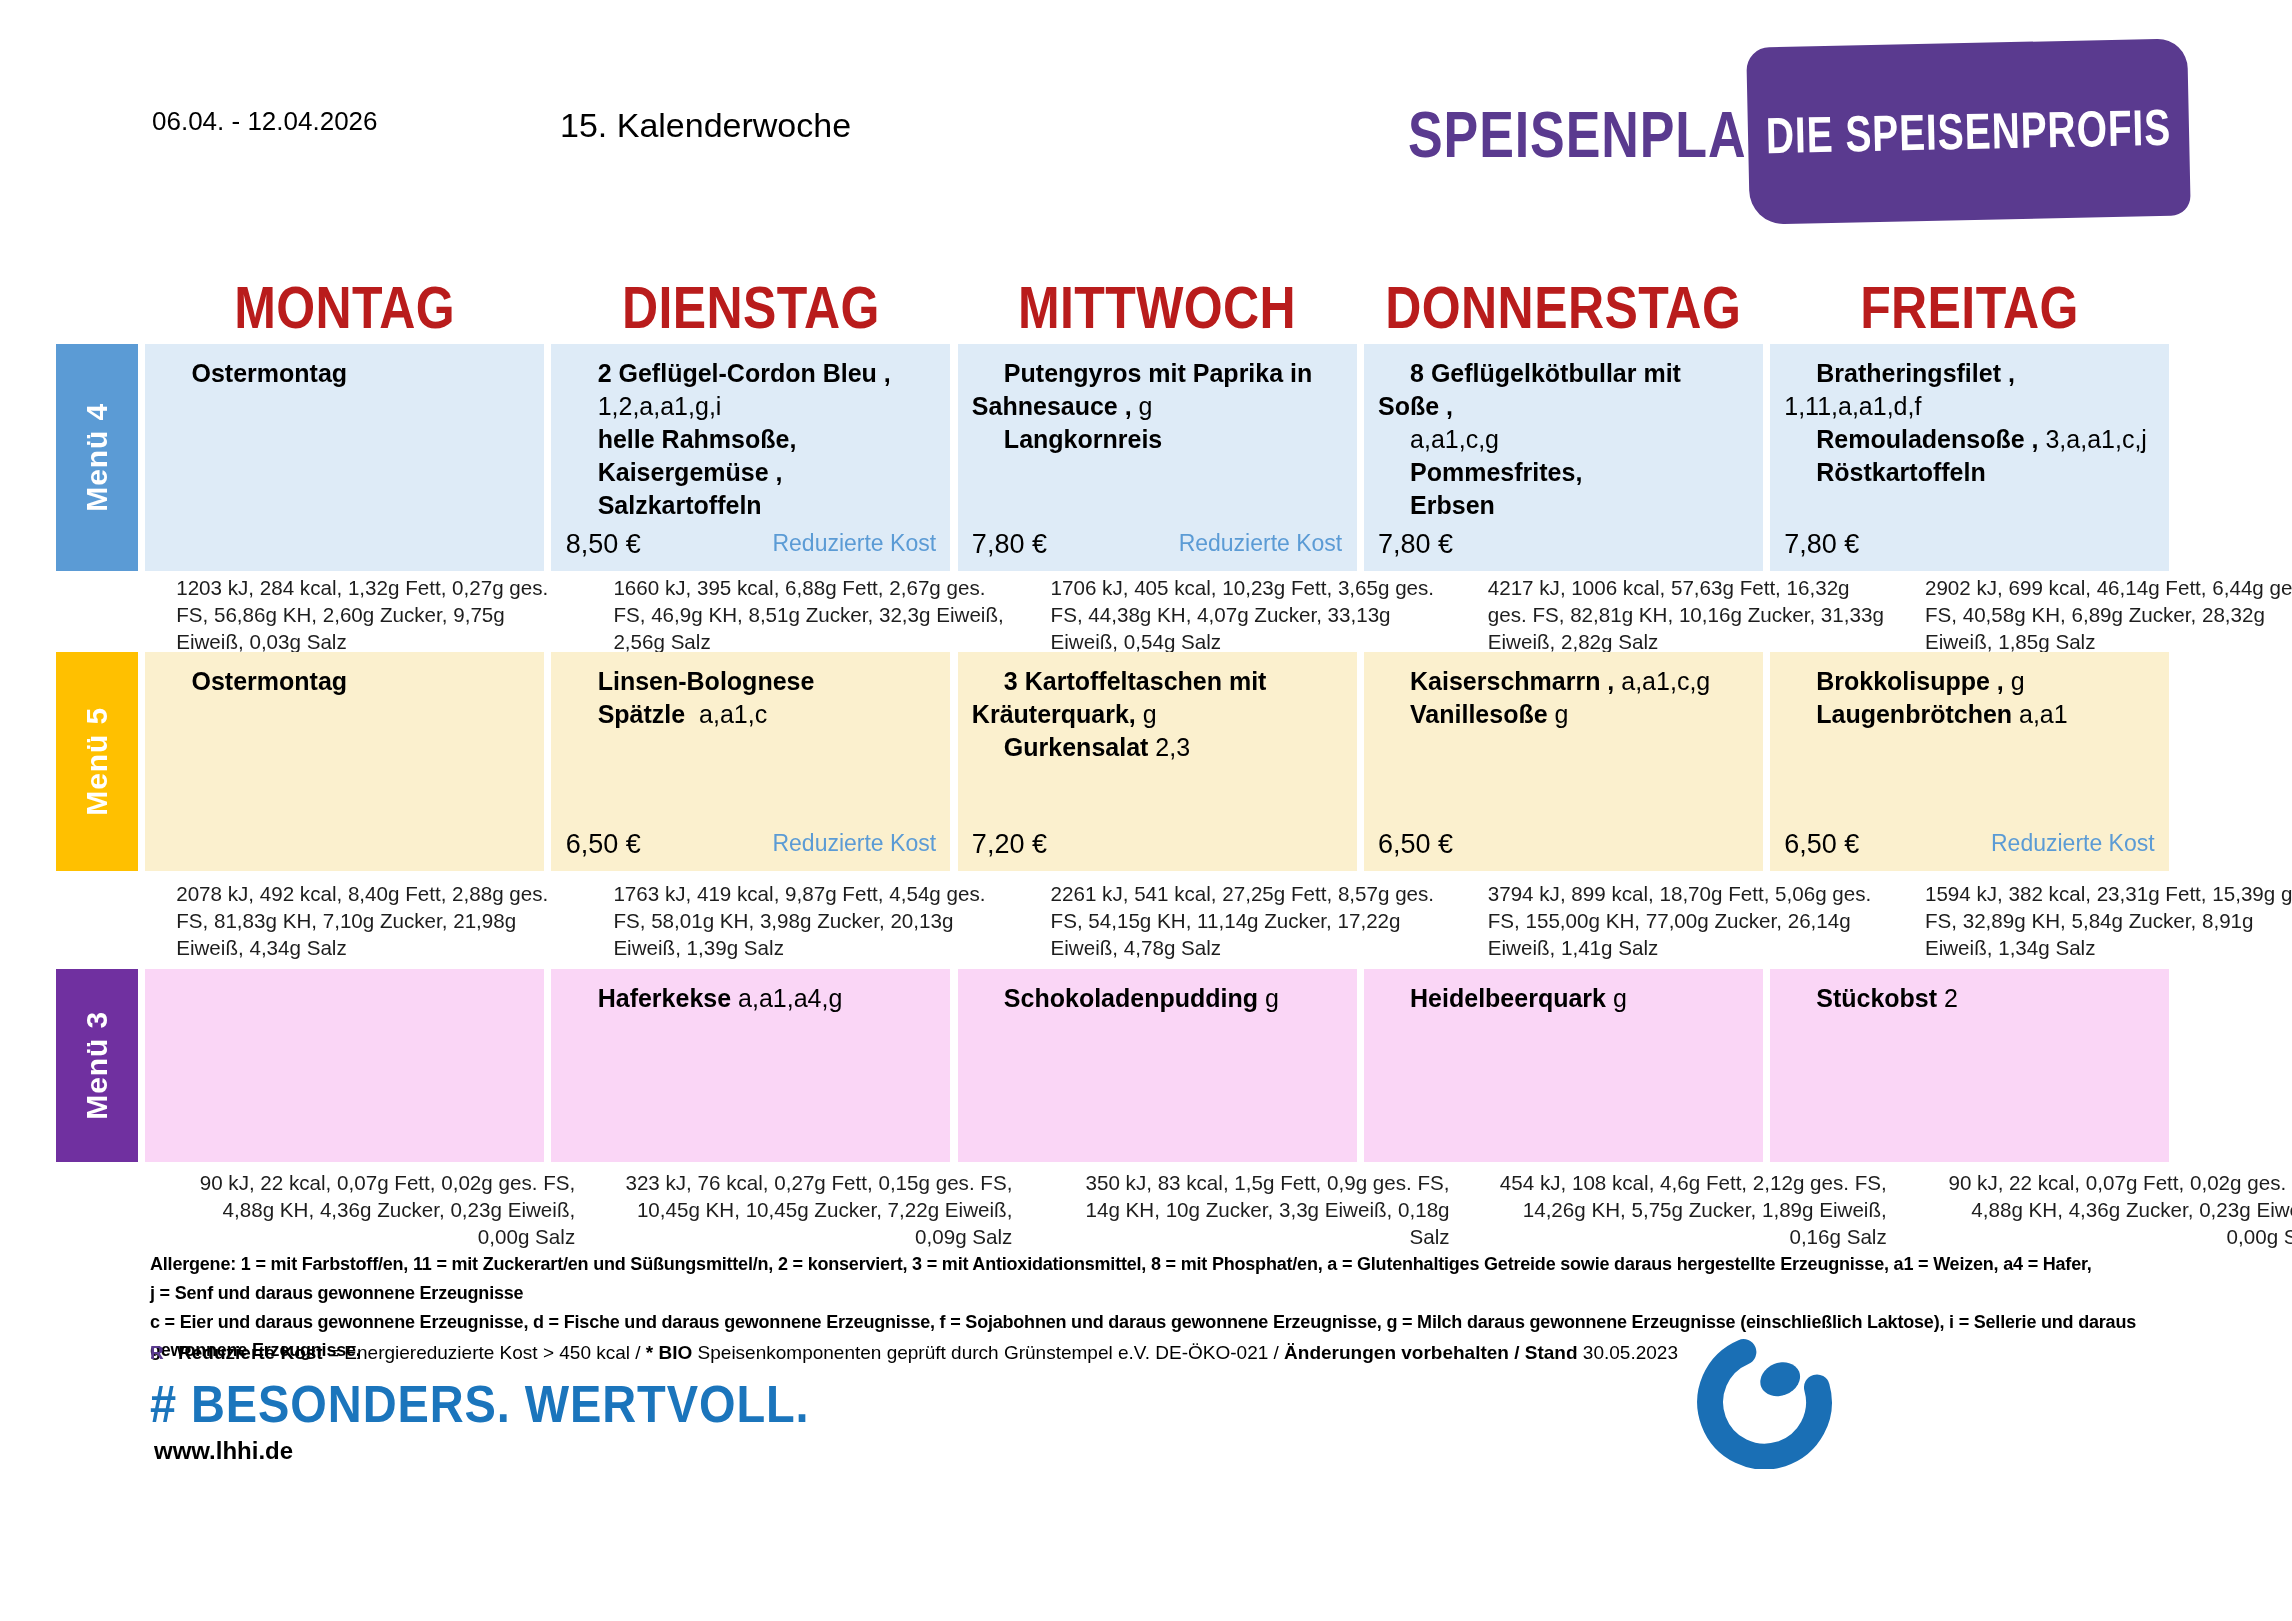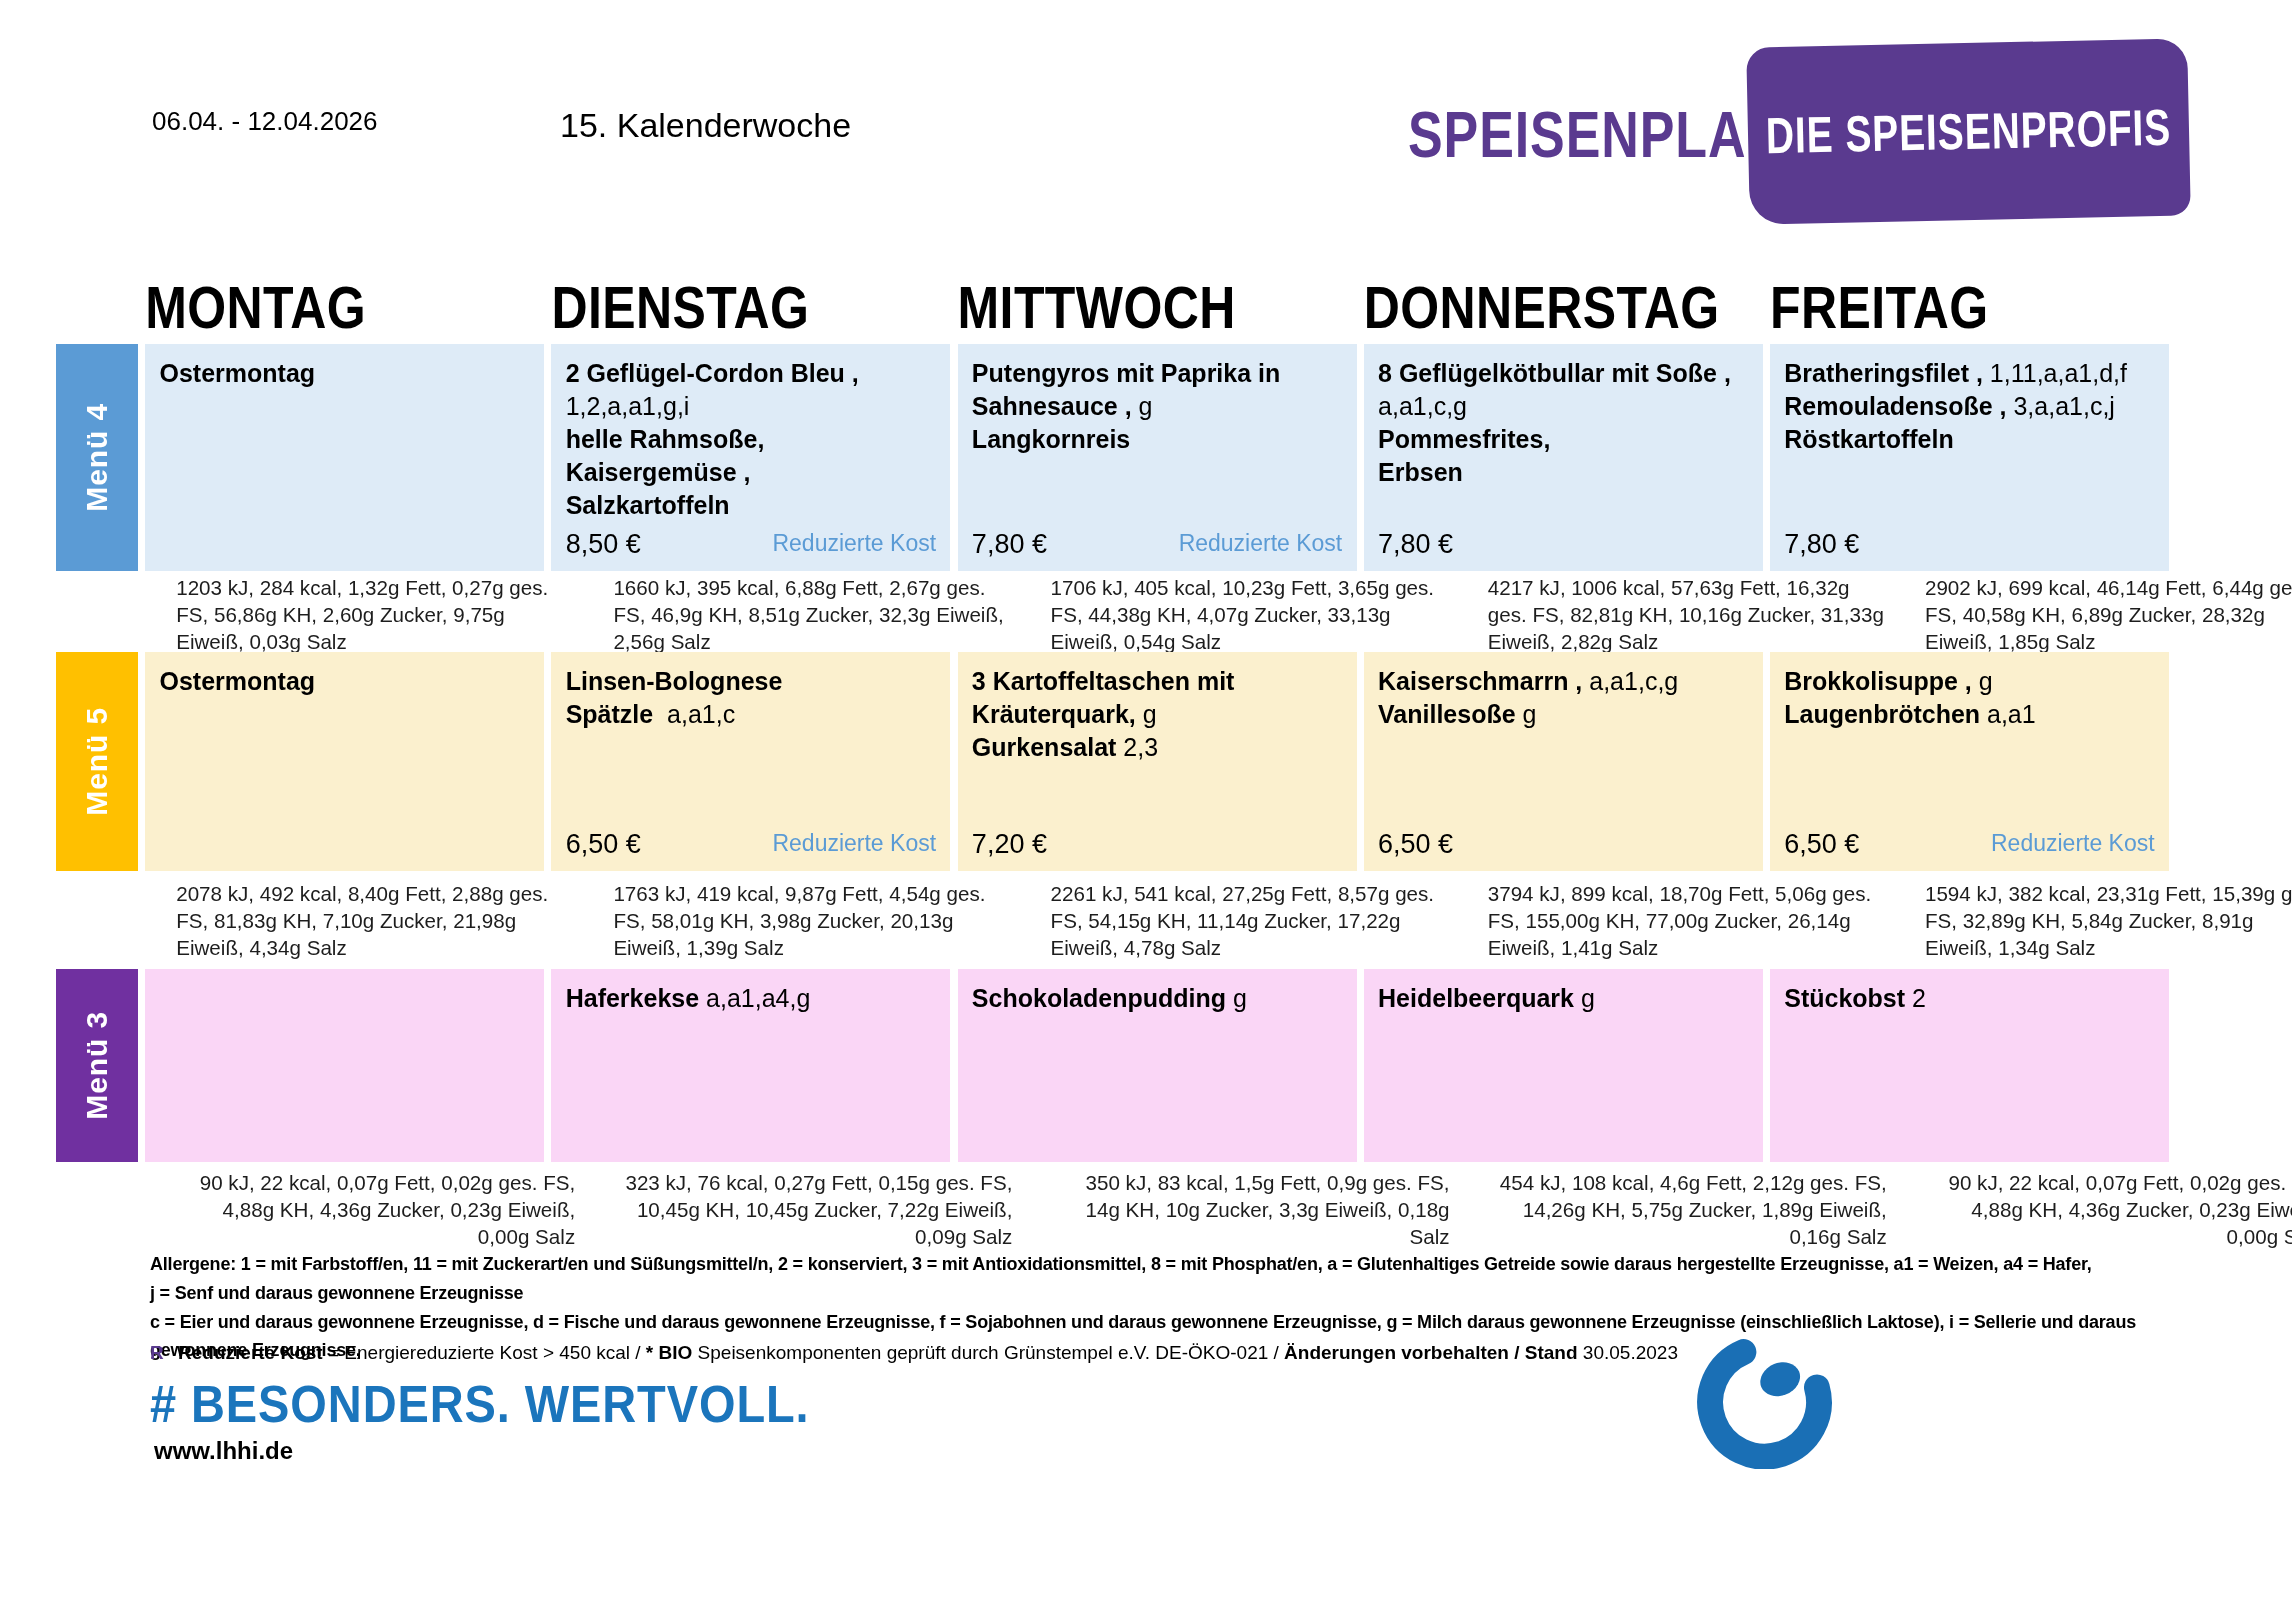--- a/index.html
+++ b/index.html
@@ -17,29 +17,29 @@
              display:flex;align-items:center;justify-content:center;}
   .brand-box .brand-text{color:#fff;font-weight:bold;font-size:39px;letter-spacing:0.9px;
              transform:scaleY(1.3);white-space:nowrap;}
 
   
   .band{position:absolute;left:56px;display:flex;column-gap:7.2px;}
   .label-spacer{width:82px;flex:none;}
   .day,.cell,.nut{width:399px;flex:none;}
 
   .day-band{top:265px;height:77px;align-items:flex-end;}
-  .day{font-size:50px;font-weight:bold;color:#000000;letter-spacing:0.4px;}
+  .day{font-size:50px;font-weight:bold;color:#b91c1c;letter-spacing:0.4px;text-align:center;}
   .day span{display:inline-block;transform:scaleY(1.18);transform-origin:bottom left;}
 
   .menu-label{width:82px;flex:none;display:flex;align-items:center;justify-content:center;}
   .menu-label span{writing-mode:vertical-rl;transform:rotate(180deg);color:#ffffff;
                    font-weight:bold;font-size:30px;letter-spacing:0.9px;}
   .cell{position:relative;padding:12.5px 14.3px 10.7px 14.3px;box-sizing:border-box;}
   .line{font-size:25px;line-height:1.32;white-space:pre-wrap;}
-  .line .b{font-weight:bold;}
+  .line .b{font-weight:bold;margin-left:32px;}
   .line .r{font-weight:normal;}
   .price{position:absolute;left:14.3px;bottom:10.7px;font-size:27px;}
   .reduced{position:absolute;right:14.3px;bottom:14.3px;font-size:23px;color:#5B9BD5;}
 
   .m4 .menu-label{background:#5B9BD5;}
   .m4 .cell{background:#DEEBF7;}
   .m5 .menu-label{background:#FFC000;}
   .m5 .cell{background:#FBF0CE;}
   .m3 .menu-label{background:#7030A0;}
   .m3 .cell{background:#FAD6F6;}

